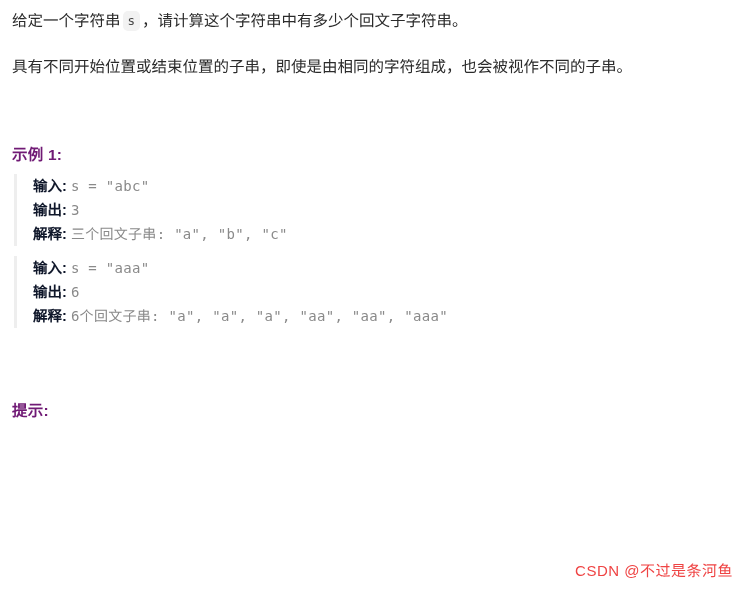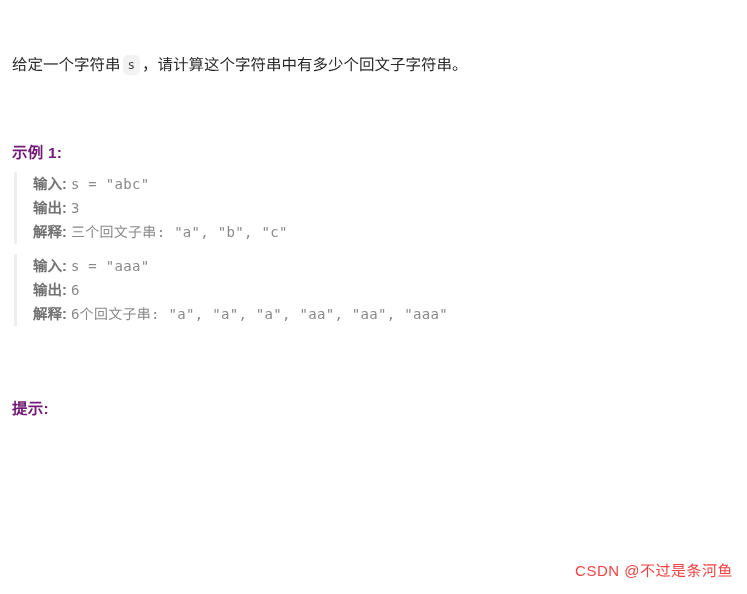--- a/index.html
+++ b/index.html
@@ -15,21 +15,20 @@
     overflow: hidden;
     font-family: "Liberation Sans", "DejaVu Sans", sans-serif;
     color: #262626;
     -webkit-font-smoothing: antialiased;
   }
 
   .page {
     padding: 8px 12px 0 12px;
     box-sizing: border-box;
     width: 747px;
-    margin-top: 44px;
   }
 
   
   .para {
     font-size: 15.5px;
     line-height: 26px;
     color: #2b2b2b;
     margin: 0 0 0 0;
   }
   .para.first { margin-bottom: 20px; }
@@ -73,21 +72,21 @@
     padding: 0 0 0 16px;
     margin: 10px 0 0 2px;
   }
   .ex-line {
     font-size: 14.5px;
     line-height: 24px;
     white-space: nowrap;
   }
   .ex-label {
     font-weight: bold;
-    color: #737373;
+    color: #0f172a;
     font-family: "Liberation Sans", "DejaVu Sans", sans-serif;
     font-size: 14.5px;
   }
   .ex-value {
     font-family: "DejaVu Sans Mono", "Liberation Mono", monospace;
     font-size: 14px;
     color: #8a8a8a;
     letter-spacing: 0.3px;
   }
 
@@ -130,20 +129,21 @@
 </style>
 </head>
 <body>
 
 <div class="page">
 
   <p class="para first">
     <span>给定一个字符串</span><span class="code-chip">s</span><span>，请计算这个字符串中有多少个回文子字符串。</span>
   </p>
 
+  <p class="para second">具有不同开始位置或结束位置的子串，即使是由相同的字符组成，也会被视作不同的子串。</p>
 
   <h3 class="heading" id="example-1-heading">示例 1:</h3>
 
   <blockquote class="example-block">
     <div class="ex-line">
       <span class="ex-label">输入:</span>
       <span class="ex-value">s = "abc"</span>
     </div>
     <div class="ex-line">
       <span class="ex-label">输出:</span>

